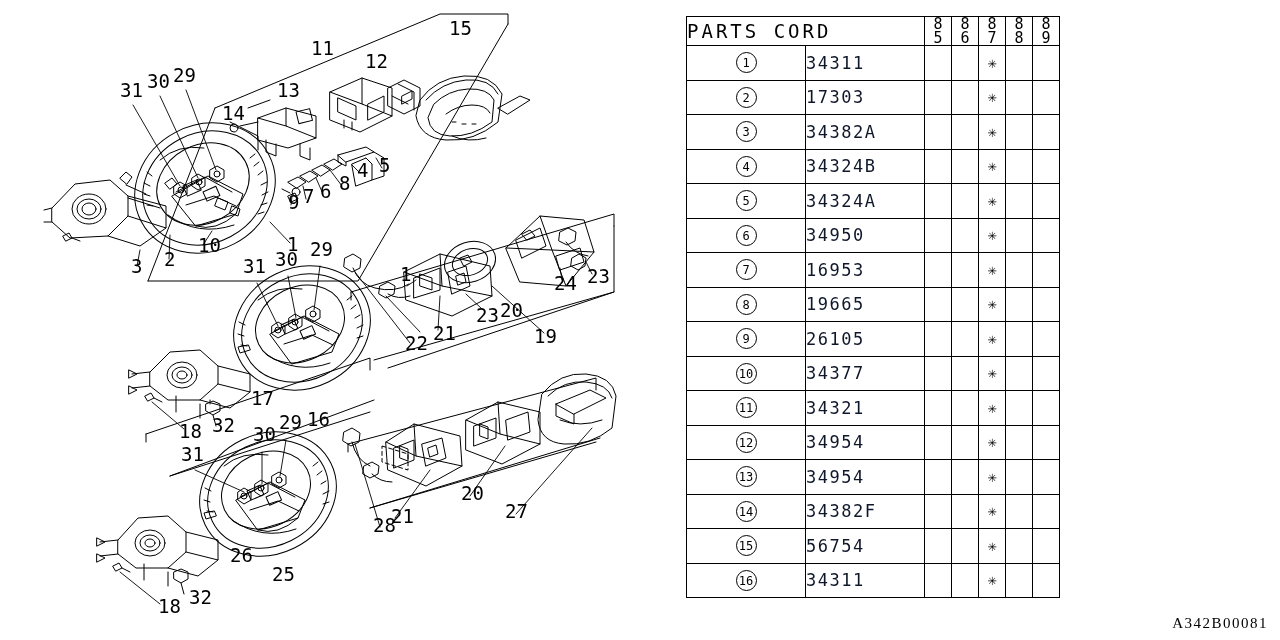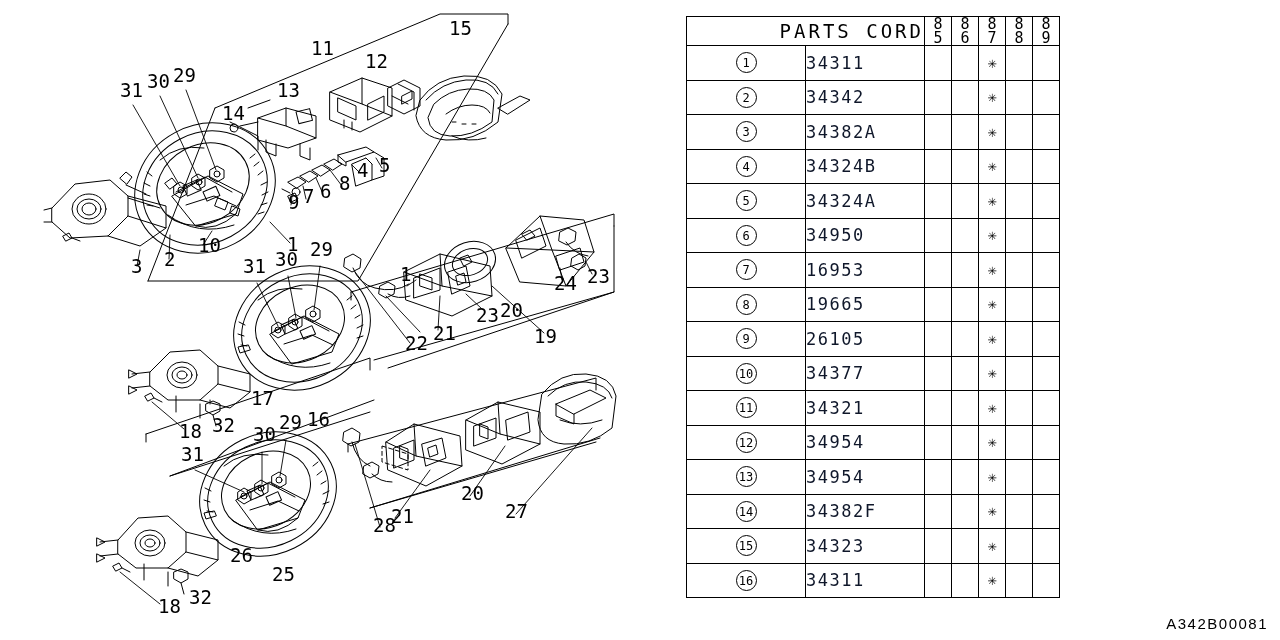--- a/index.html
+++ b/index.html
@@ -32,21 +32,21 @@
     border:1px solid #000;
     padding:0;
     font-weight:normal;
     background:#fff;
   }
   .col-num{width:40px;}
   .col-code{width:204px;}
   .col-yr{width:26px;}
 
   .hdr-title{
-    text-align:right;
+    text-align:left;
     font-size:19px;
     letter-spacing:3px;
     color:#000;
     font-family:"DejaVu Sans Mono", monospace;
   }
   .hdr-year{
     text-align:center;
     vertical-align:middle;
     font-size:15px;
     line-height:14px;
@@ -80,21 +80,21 @@
     color:#000;
   }
 
   
   #doc-id{
     position:absolute;
     right:12px;bottom:8px;
     font-size:15px;
     letter-spacing:1.5px;
     color:#000;
-    font-family:Liberation Sans, sans-serif;
+    font-family:Liberation Serif, serif;
   }
 
   
   .cl{font-family:"DejaVu Sans Mono", monospace;font-size:19px;fill:#000;}
 </style>
 </head>
 <body>
 
 <div id="root">
 
@@ -514,21 +514,21 @@
             <td class="num-cell col-num"><span class="circnum">1</span></td>
             <td class="code-cell col-code">34311</td>
             <td class="mark-cell col-yr"></td>
             <td class="mark-cell col-yr"></td>
             <td class="mark-cell col-yr">✳</td>
             <td class="mark-cell col-yr"></td>
             <td class="mark-cell col-yr"></td>
           </tr>
           <tr>
             <td class="num-cell col-num"><span class="circnum">2</span></td>
-            <td class="code-cell col-code">34342</td>
+            <td class="code-cell col-code">17303</td>
             <td class="mark-cell col-yr"></td>
             <td class="mark-cell col-yr"></td>
             <td class="mark-cell col-yr">✳</td>
             <td class="mark-cell col-yr"></td>
             <td class="mark-cell col-yr"></td>
           </tr>
           <tr>
             <td class="num-cell col-num"><span class="circnum">3</span></td>
             <td class="code-cell col-code">34382A</td>
             <td class="mark-cell col-yr"></td>
@@ -631,21 +631,21 @@
             <td class="num-cell col-num"><span class="circnum">14</span></td>
             <td class="code-cell col-code">34382F</td>
             <td class="mark-cell col-yr"></td>
             <td class="mark-cell col-yr"></td>
             <td class="mark-cell col-yr">✳</td>
             <td class="mark-cell col-yr"></td>
             <td class="mark-cell col-yr"></td>
           </tr>
           <tr>
             <td class="num-cell col-num"><span class="circnum">15</span></td>
-            <td class="code-cell col-code">34323</td>
+            <td class="code-cell col-code">56754</td>
             <td class="mark-cell col-yr"></td>
             <td class="mark-cell col-yr"></td>
             <td class="mark-cell col-yr">✳</td>
             <td class="mark-cell col-yr"></td>
             <td class="mark-cell col-yr"></td>
           </tr>
           <tr>
             <td class="num-cell col-num"><span class="circnum">16</span></td>
             <td class="code-cell col-code">34311</td>
             <td class="mark-cell col-yr"></td>

